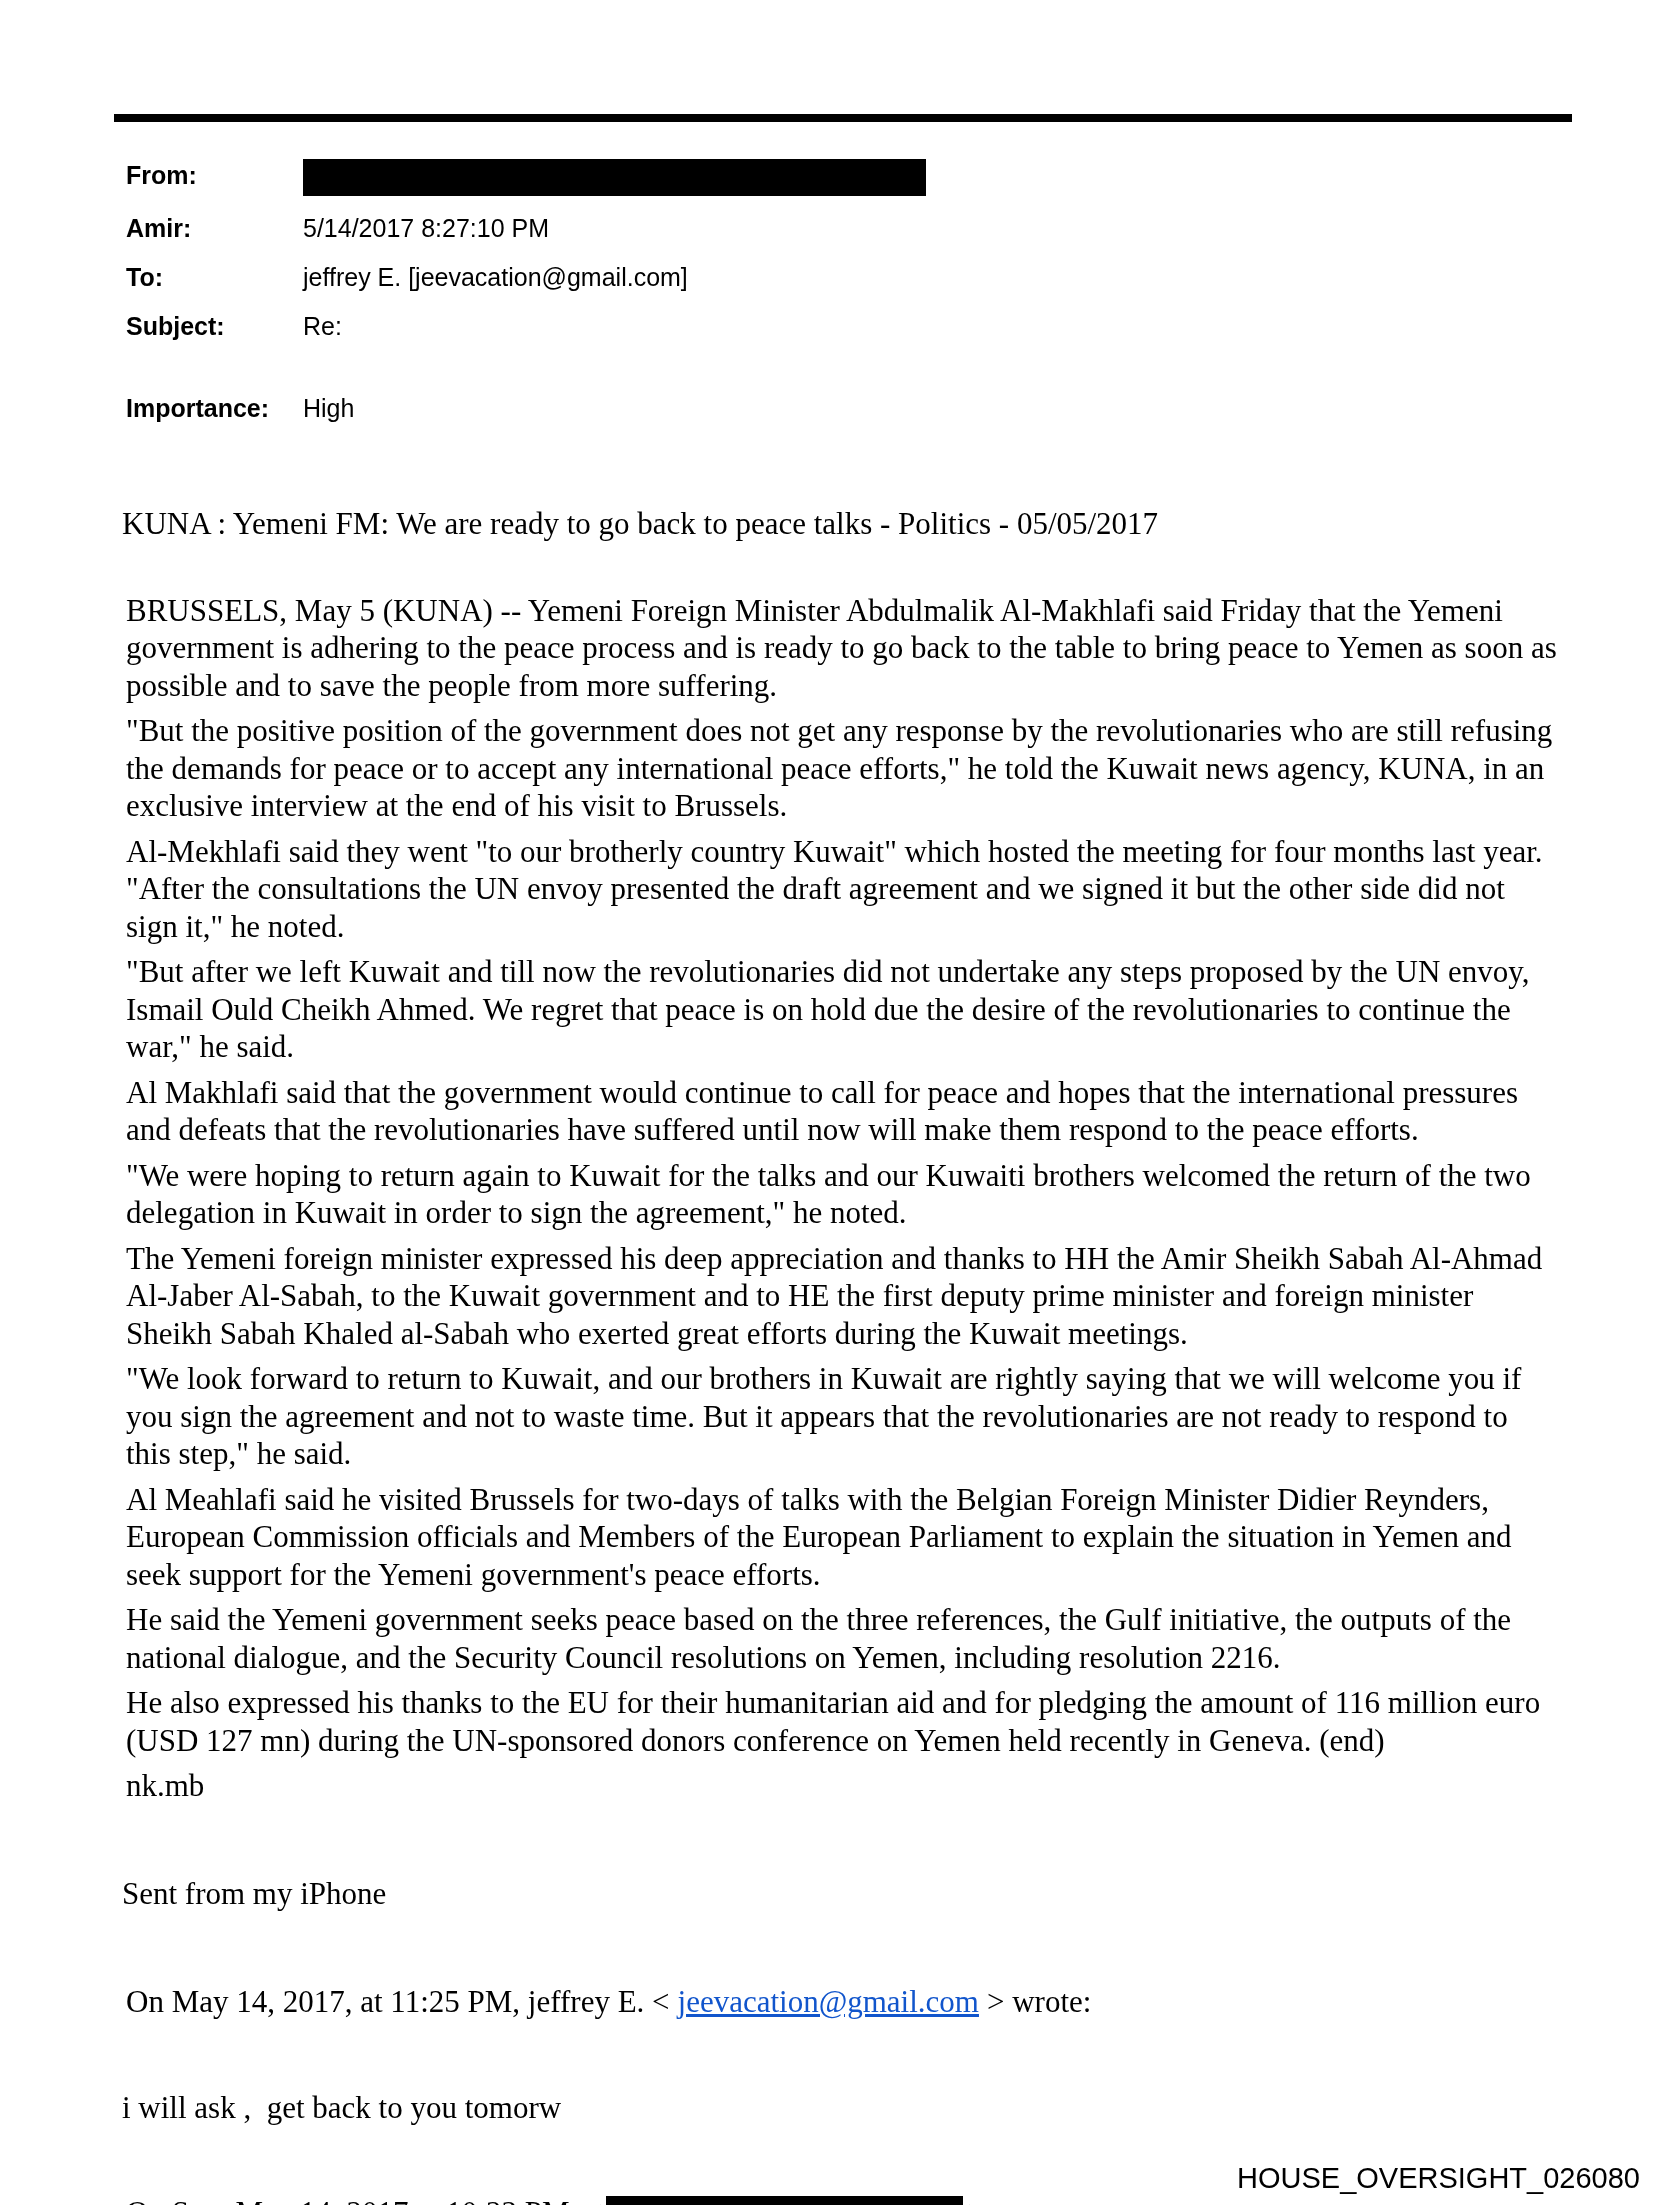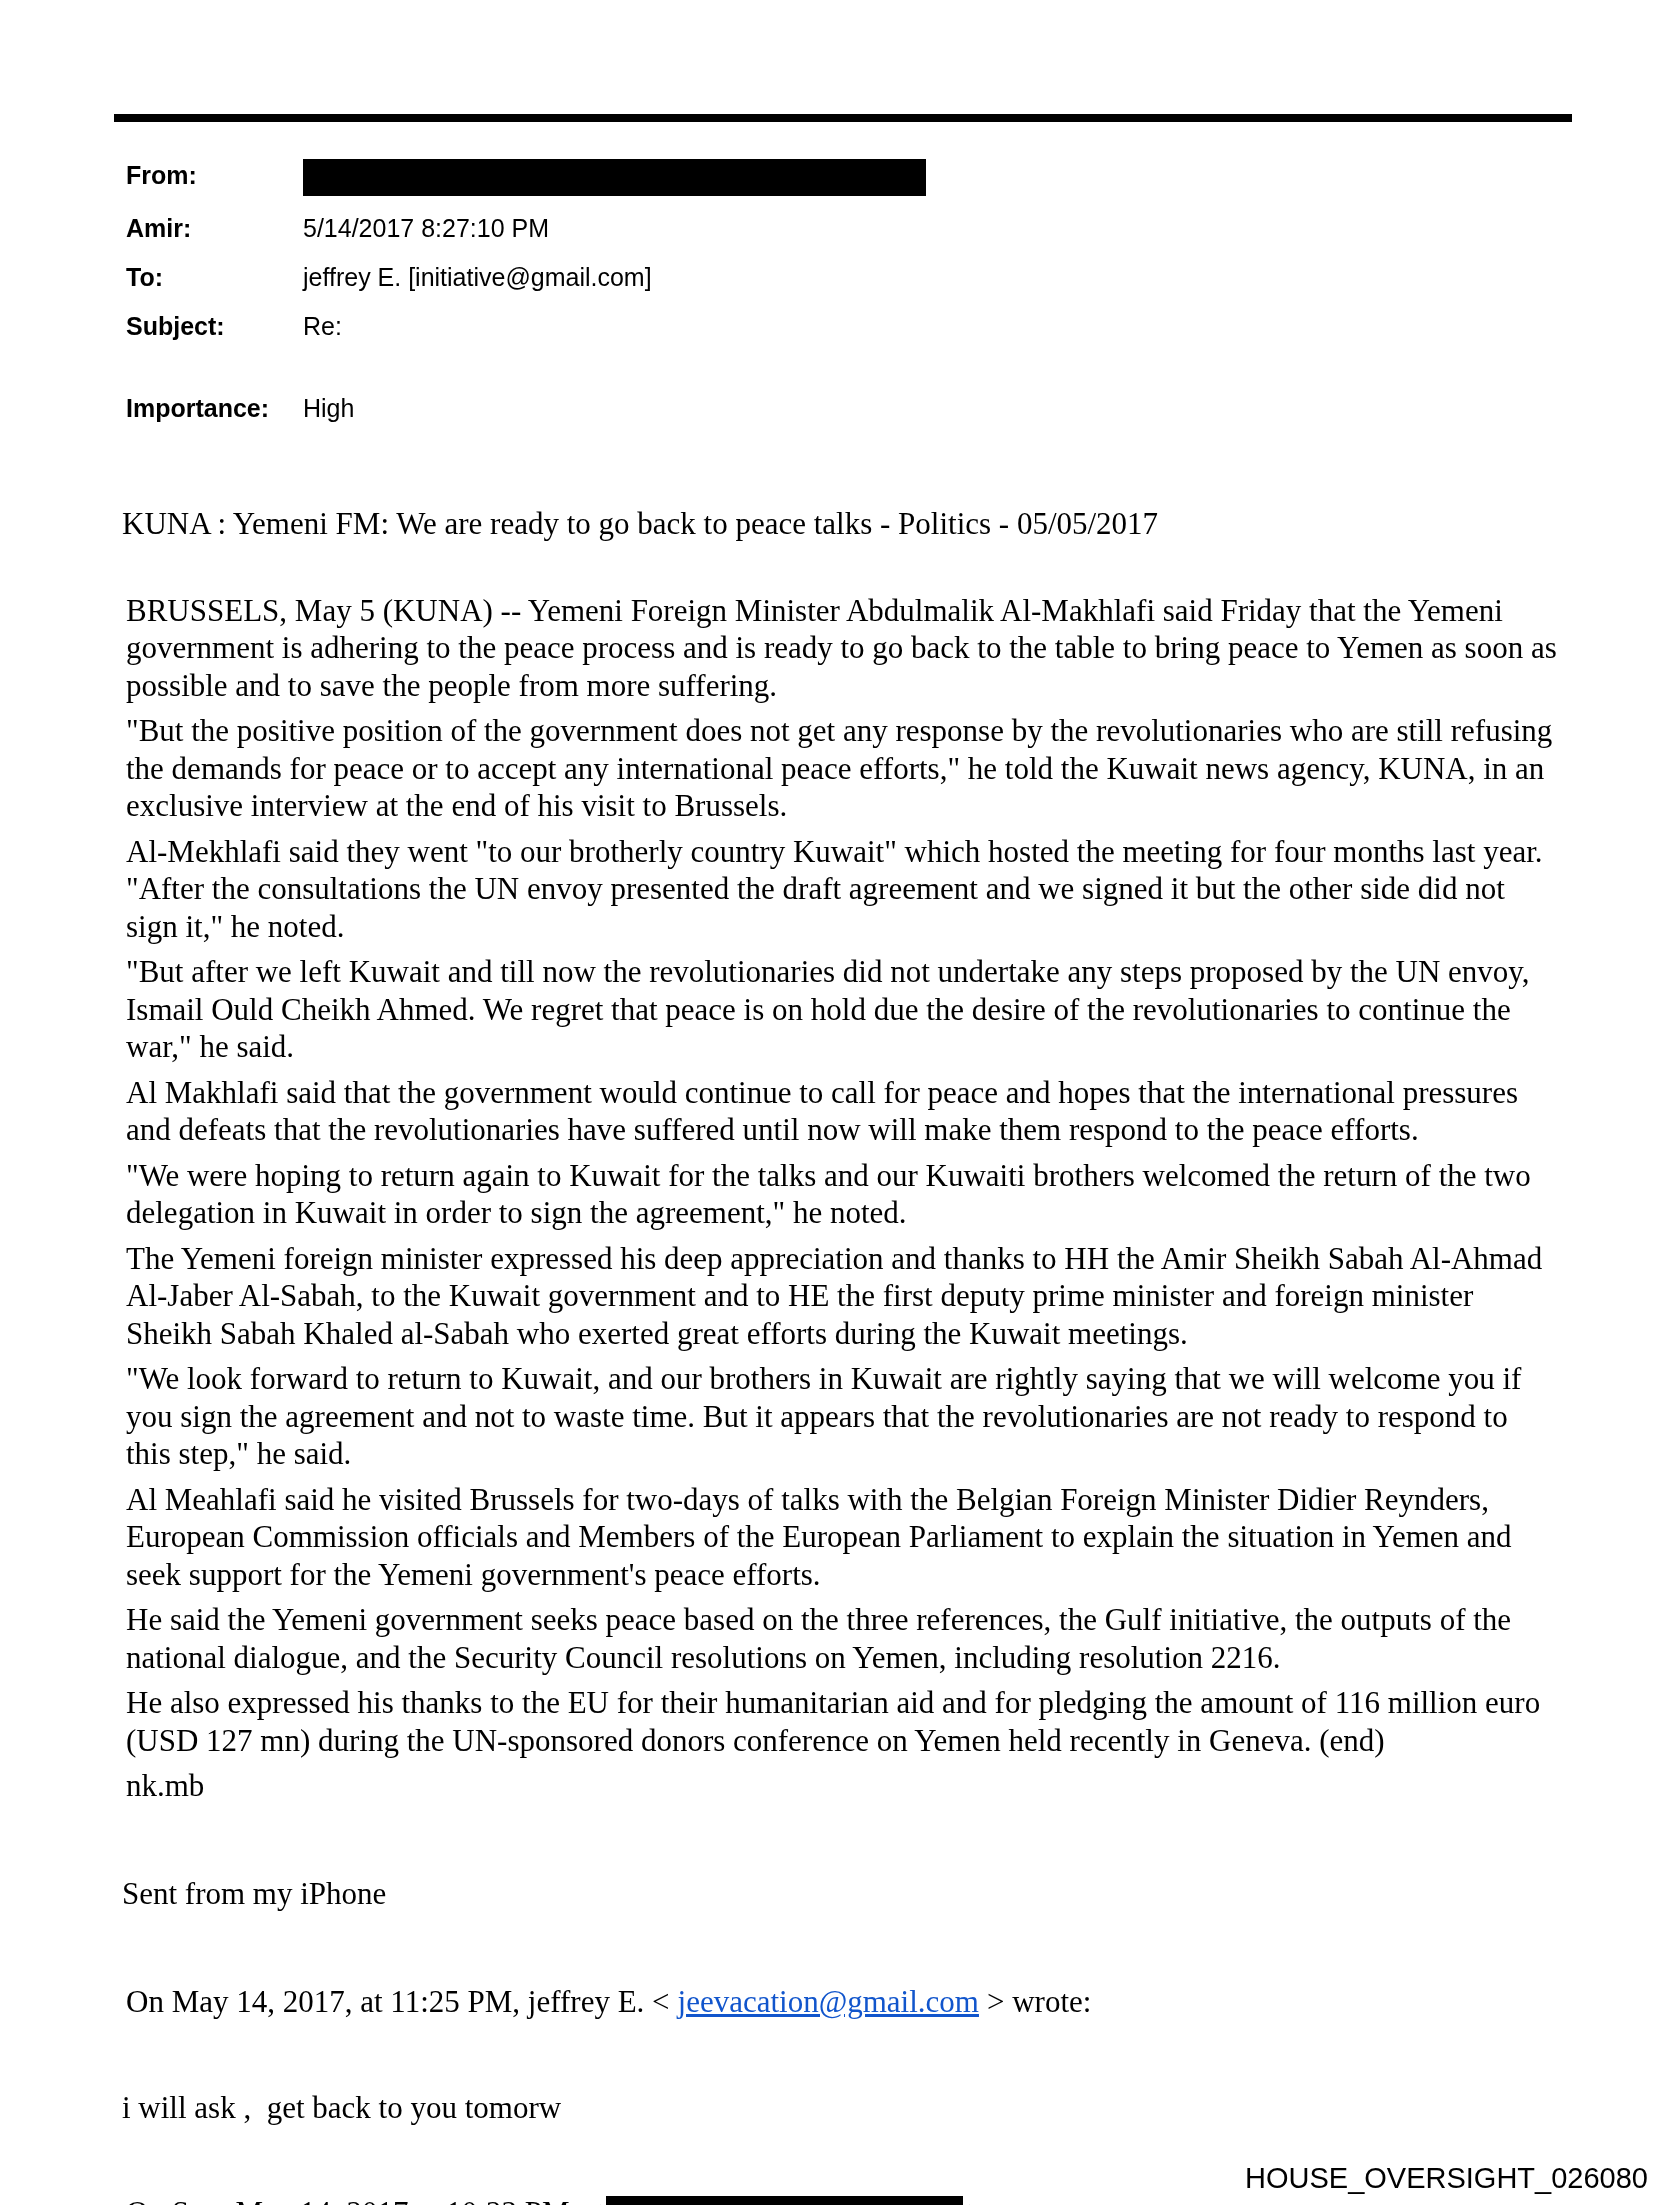--- a/index.html
+++ b/index.html
@@ -69,21 +69,21 @@
 
   a.email-link, .email-link {
     color: #1155cc;
     text-decoration: underline;
     cursor: pointer;
   }
 
   
   .bates-number {
     position: absolute;
-    right: 25px;
+    right: 33px;
     bottom: 14.4px;
     font-family: "Liberation Sans", sans-serif;
     font-size: 29px;
     color: #000000;
   }
 </style>
 </head>
 <body>
 
 <div class="page">
@@ -95,21 +95,21 @@
       <div class="hdr-row">
         <div class="hdr-label">From:</div>
         <div class="hdr-value"><span class="redaction from-bar"></span></div>
       </div>
       <div class="hdr-row">
         <div class="hdr-label">Amir:</div>
         <div class="hdr-value">5/14/2017 8:27:10 PM</div>
       </div>
       <div class="hdr-row">
         <div class="hdr-label">To:</div>
-        <div class="hdr-value">jeffrey E. [initiative@gmail.com]</div>
+        <div class="hdr-value">jeffrey E. [jeevacation@gmail.com]</div>
       </div>
       <div class="hdr-row">
         <div class="hdr-label">Subject:</div>
         <div class="hdr-value">Re:</div>
       </div>
       <div class="hdr-row importance">
         <div class="hdr-label">Importance:</div>
         <div class="hdr-value">High</div>
       </div>
     </div>

